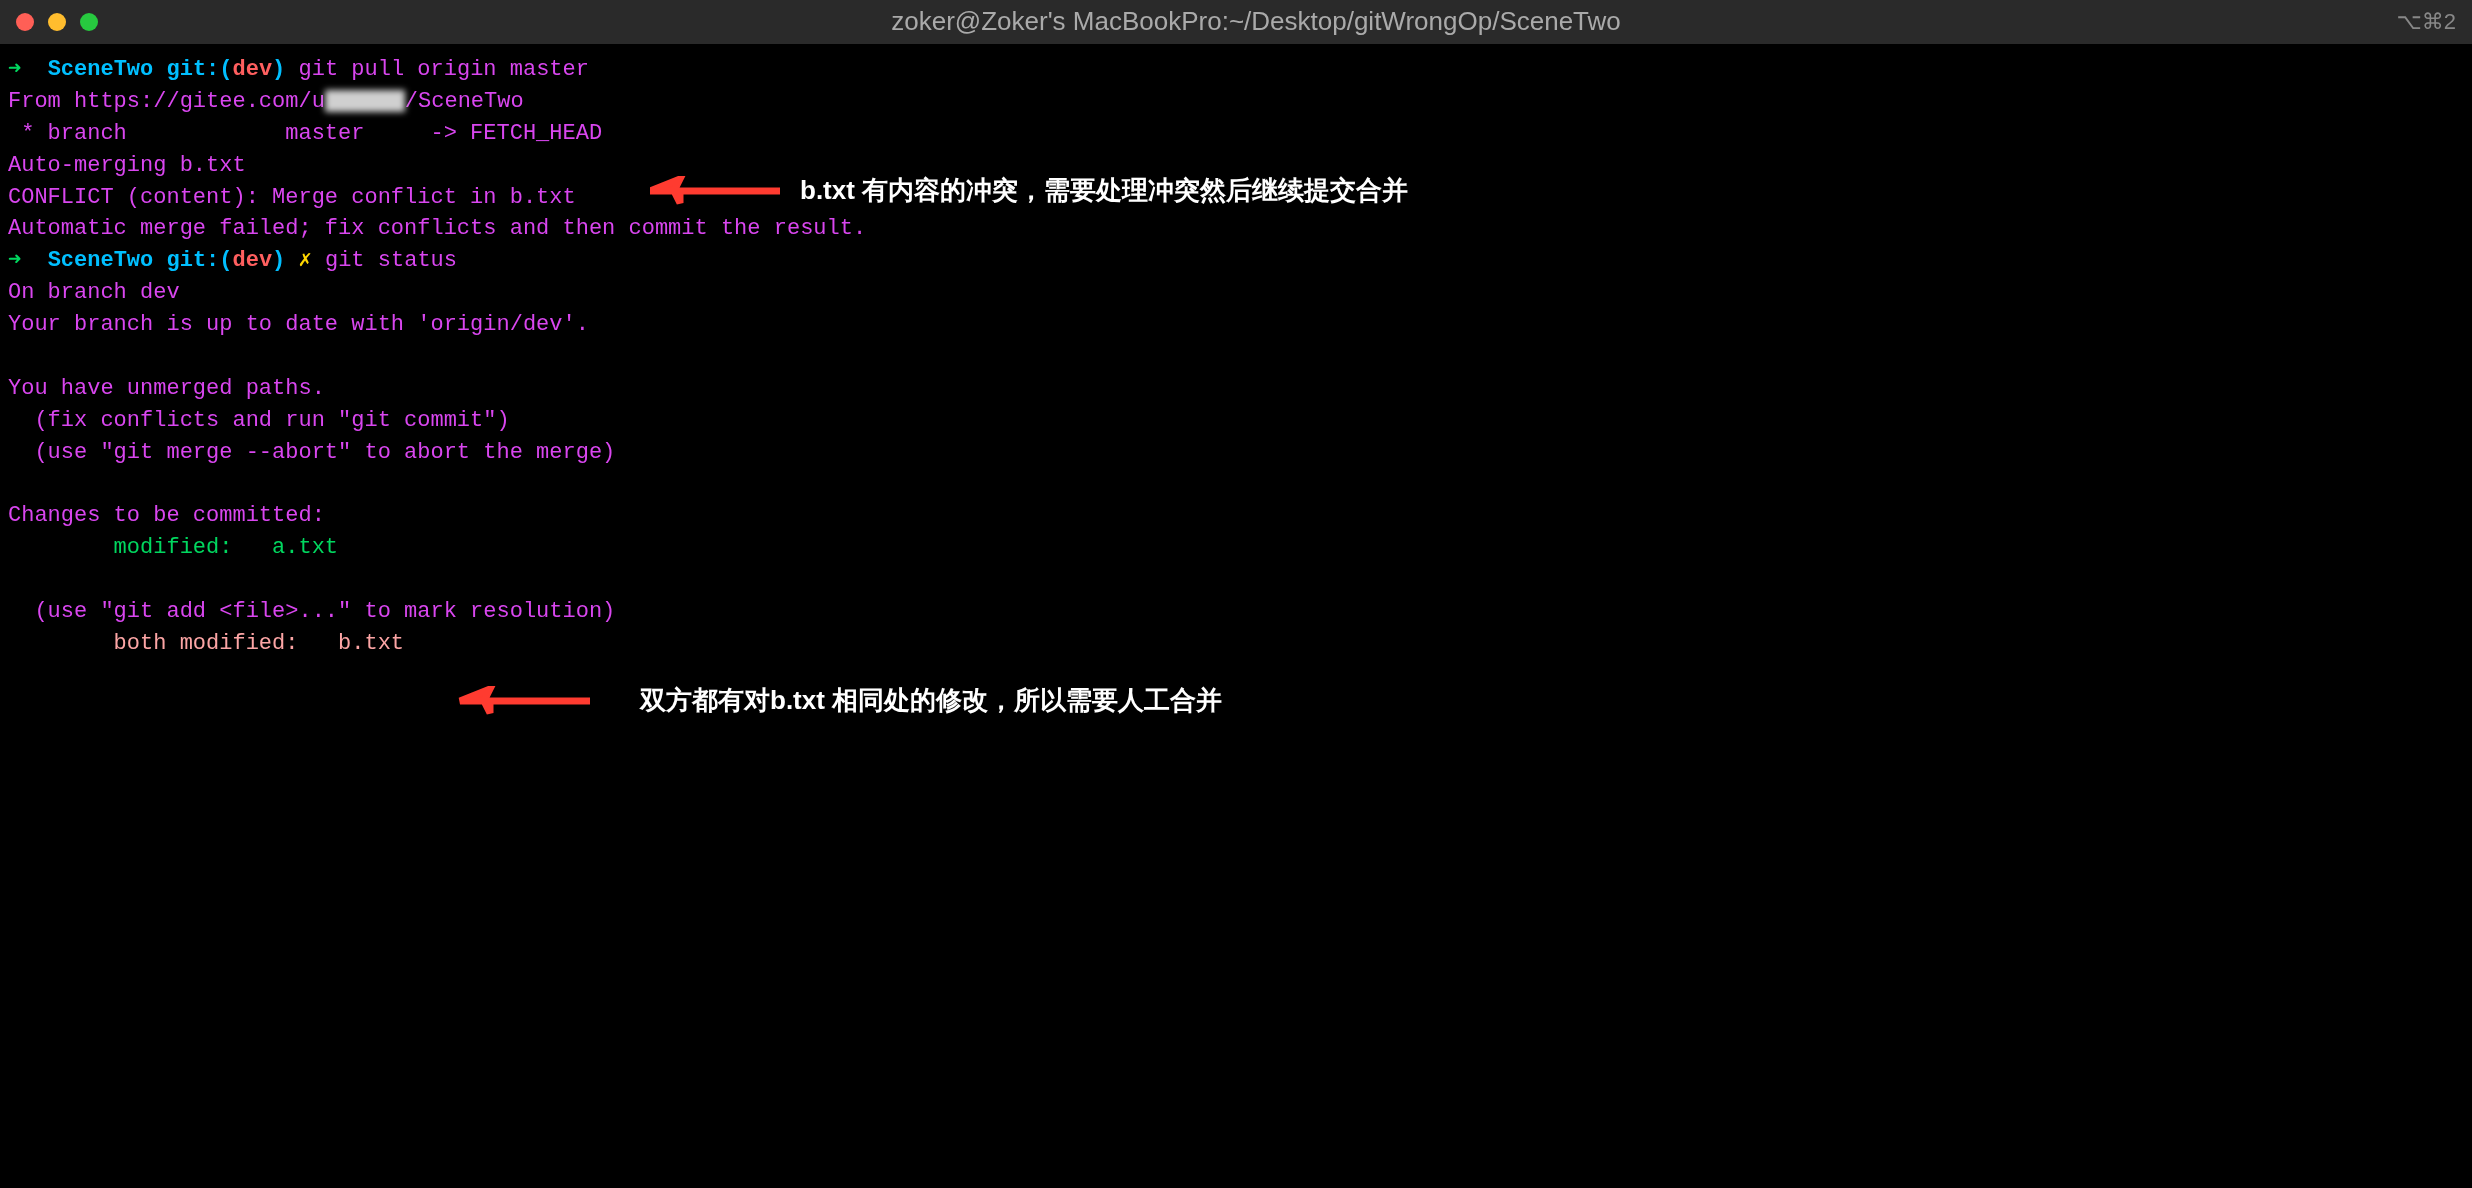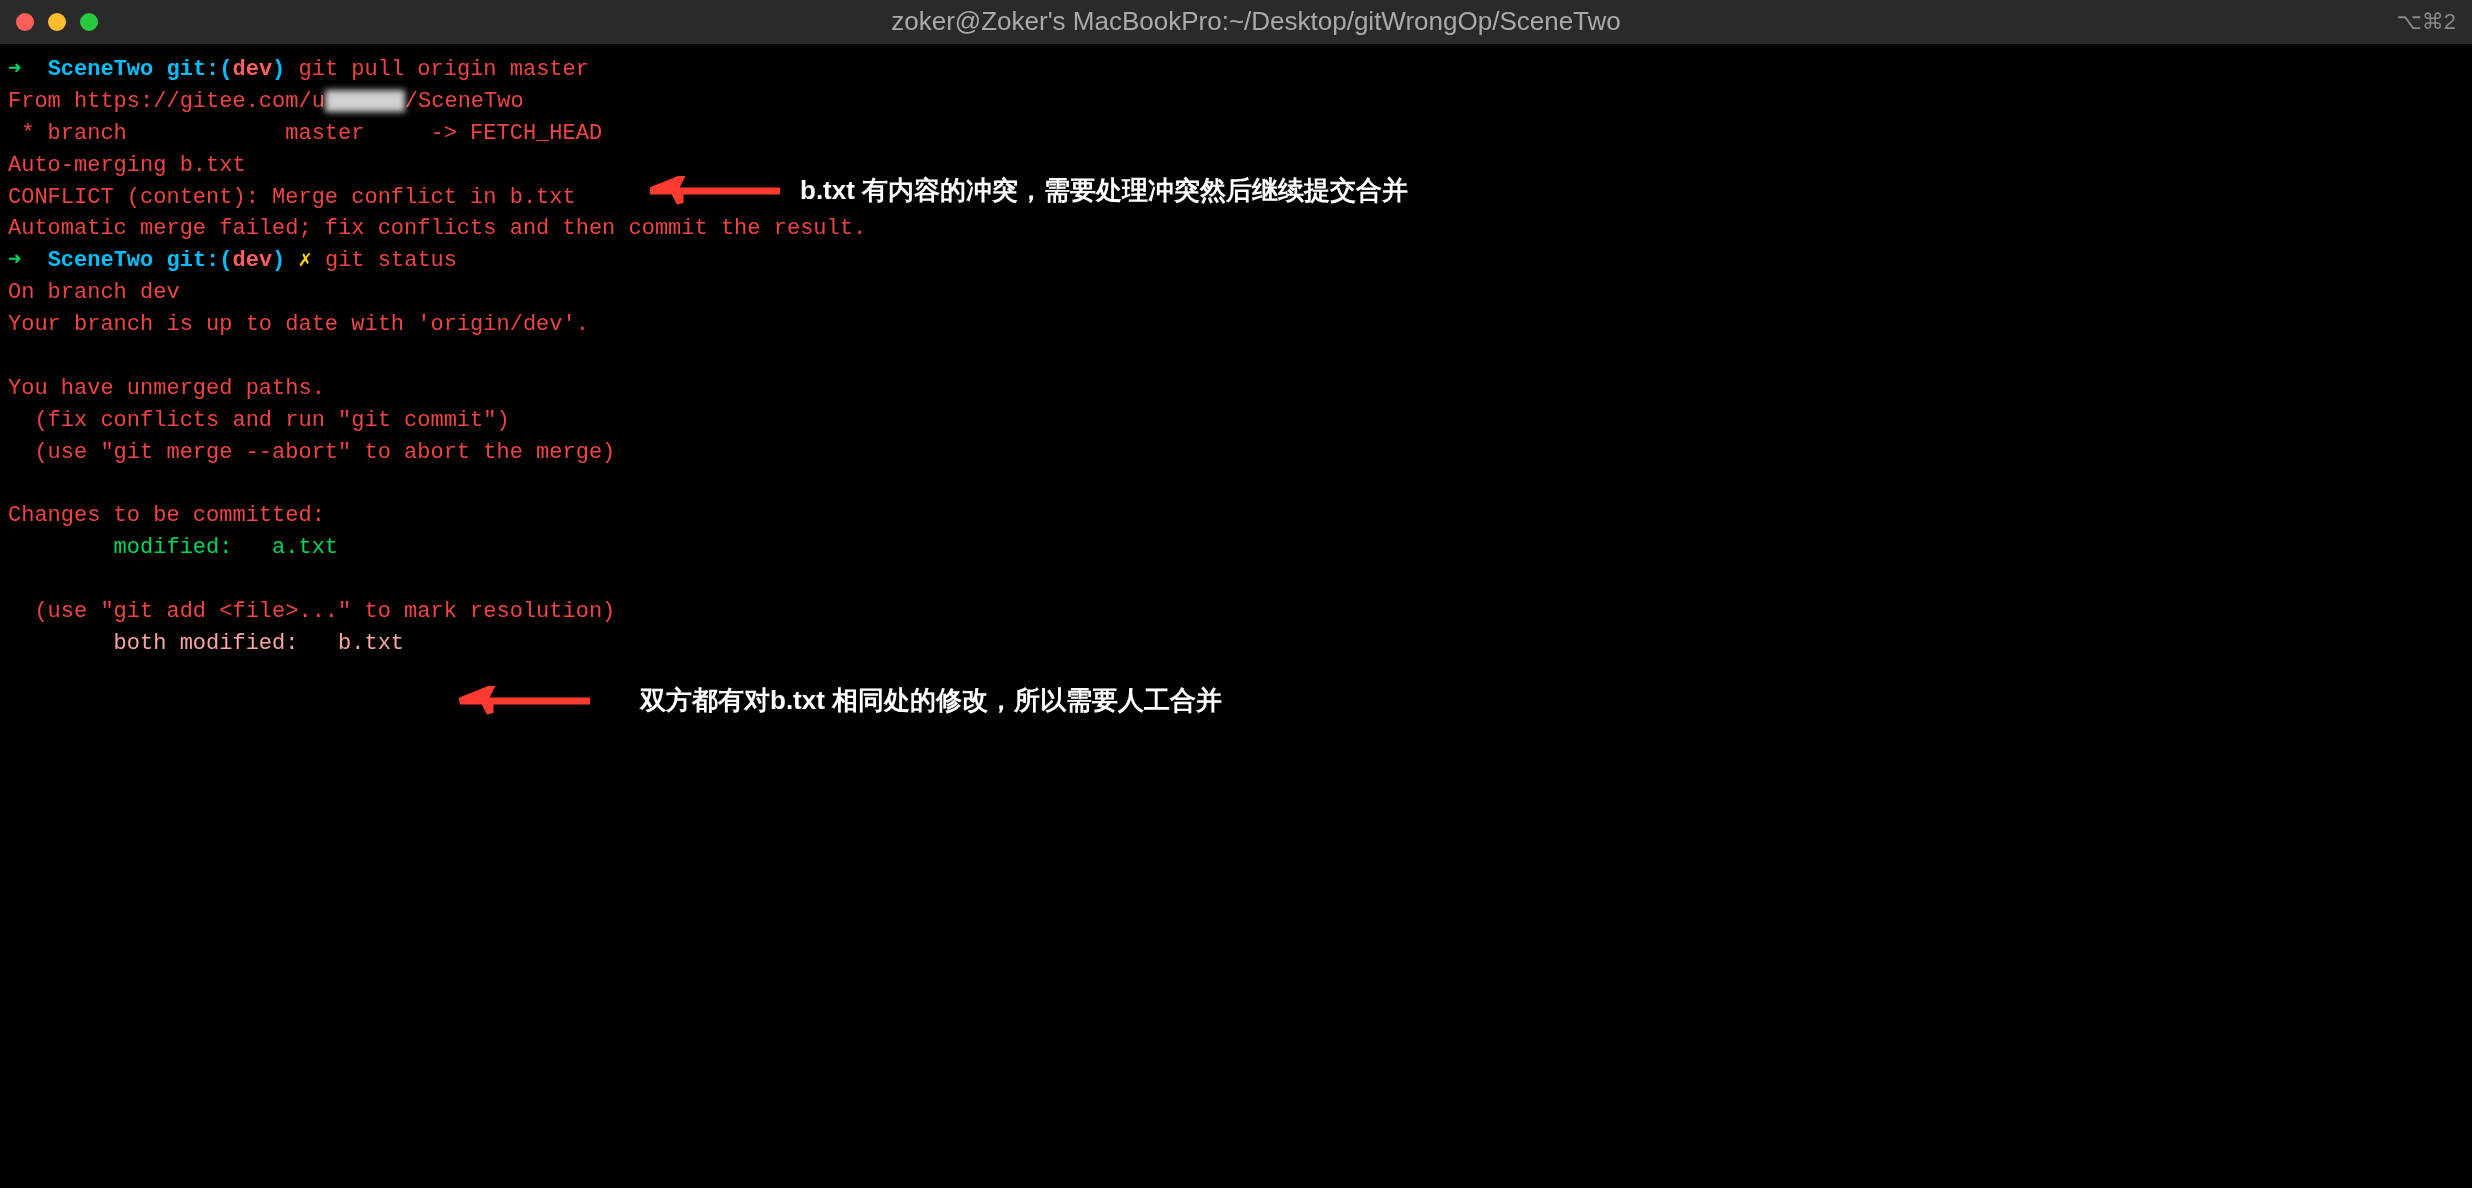--- a/index.html
+++ b/index.html
@@ -72,21 +72,21 @@
       line-height: 1.45;
     }
     .arrow { color: #00d75f; }
     .folder { color: #00bfff; font-weight: bold; margin-top: 35px; }
     .git-prefix { color: #00bfff; font-weight: bold; }
     .git-parens { color: #00bfff; font-weight: bold; }
     .branch { color: #ff5f5f; font-weight: bold; }
     .dirty { color: #ffd700; font-weight: bold; }
     .modified-green { color: #00d75f; }
     .modified-red { color: #fca5a5; }
-    .plain { color: #ef4444; }
+    .plain { color: #d946ef; }
     .annotation {
       position: absolute;
       display: flex;
       align-items: center;
       gap: 20px;
     }
     .annotation-arrow {
       width: 130px;
       height: 30px;
     }

